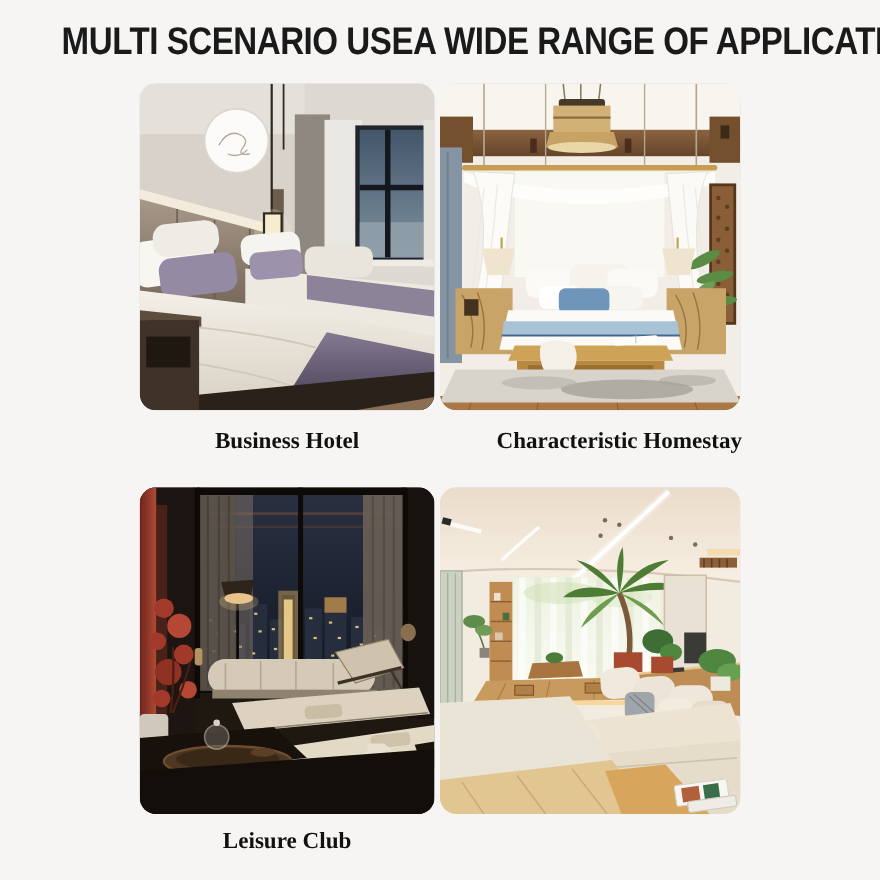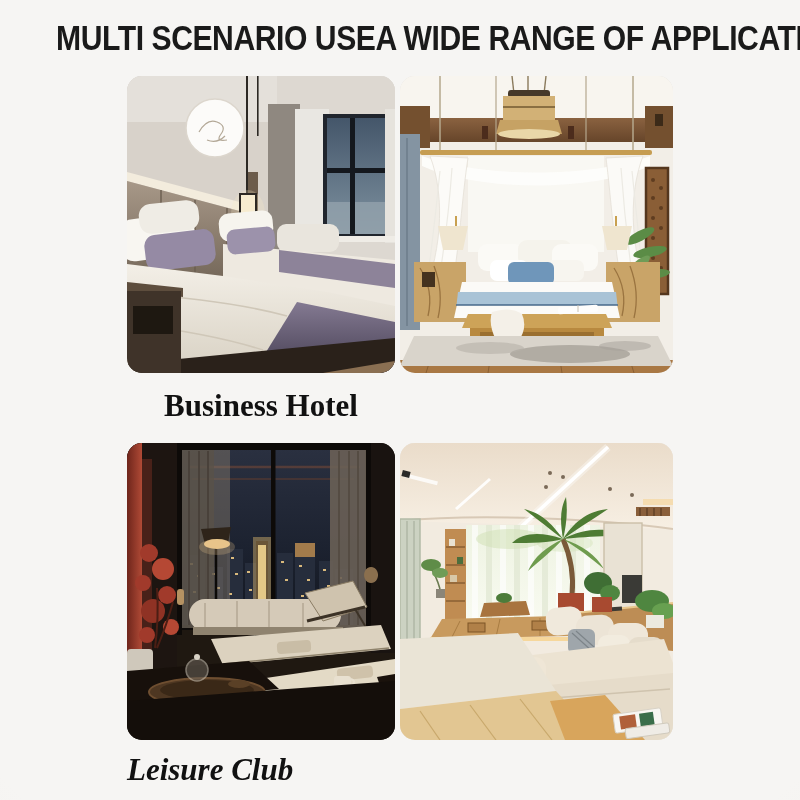--- a/index.html
+++ b/index.html
@@ -16,25 +16,25 @@
   .photo{
     position:absolute;border-radius:15px;overflow:hidden;background:#ddd;
   }
   .photo svg{display:block;width:100%;height:100%;}
   #photo-1{left:127px;top:76px;width:268px;height:297px;}
   #photo-2{left:400px;top:76px;width:273px;height:297px;}
   #photo-3{left:127px;top:443px;width:268px;height:297px;}
   #photo-4{left:400px;top:443px;width:273px;height:297px;}
   .caption{
     position:absolute;font-family:"Liberation Serif", serif;font-weight:bold;
-    font-size:31px;color:#111;white-space:nowrap;
+    font-size:21px;color:#111;white-space:nowrap;
   }
   #cap-1{left:127px;top:388px;width:268px;text-align:center;}
   #cap-2{left:563px;top:388px;transform:translateX(-50%);}
-  #cap-3{left:127px;top:752px;width:268px;font-style:italic;}
+  #cap-3{left:127px;top:752px;width:268px;text-align:center;}
   #cap-4{left:566px;top:752px;transform:translateX(-50%);}
 </style>
 </head>
 <body>
 
 <div id="canvas">
 
   <div class="title">MULTI SCENARIO USEA WIDE RANGE OF APPLICATIONS</div>
 
   <div class="photo" id="photo-1">
@@ -517,15 +517,16 @@
       <g transform="rotate(-8 238 278)">
         <rect x="214" y="268" width="48" height="19" rx="2" fill="#f8f6f2" stroke="#d8d2c6" stroke-width="1"></rect>
         <rect x="220" y="271" width="16" height="13" fill="#b0603a"></rect>
         <rect x="240" y="271" width="14" height="13" fill="#3a6e4a"></rect>
         <rect x="224" y="284" width="44" height="10" rx="2" fill="#efece6" stroke="#d0cabd" stroke-width="1"></rect>
       </g>
     </svg>
   </div>
 
   <div class="caption" id="cap-1">Business Hotel</div>
+  <div class="caption" id="cap-2">Characteristic Homestay</div>
   <div class="caption" id="cap-3">Leisure Club</div>
 
 </div>
 
 </body></html>

